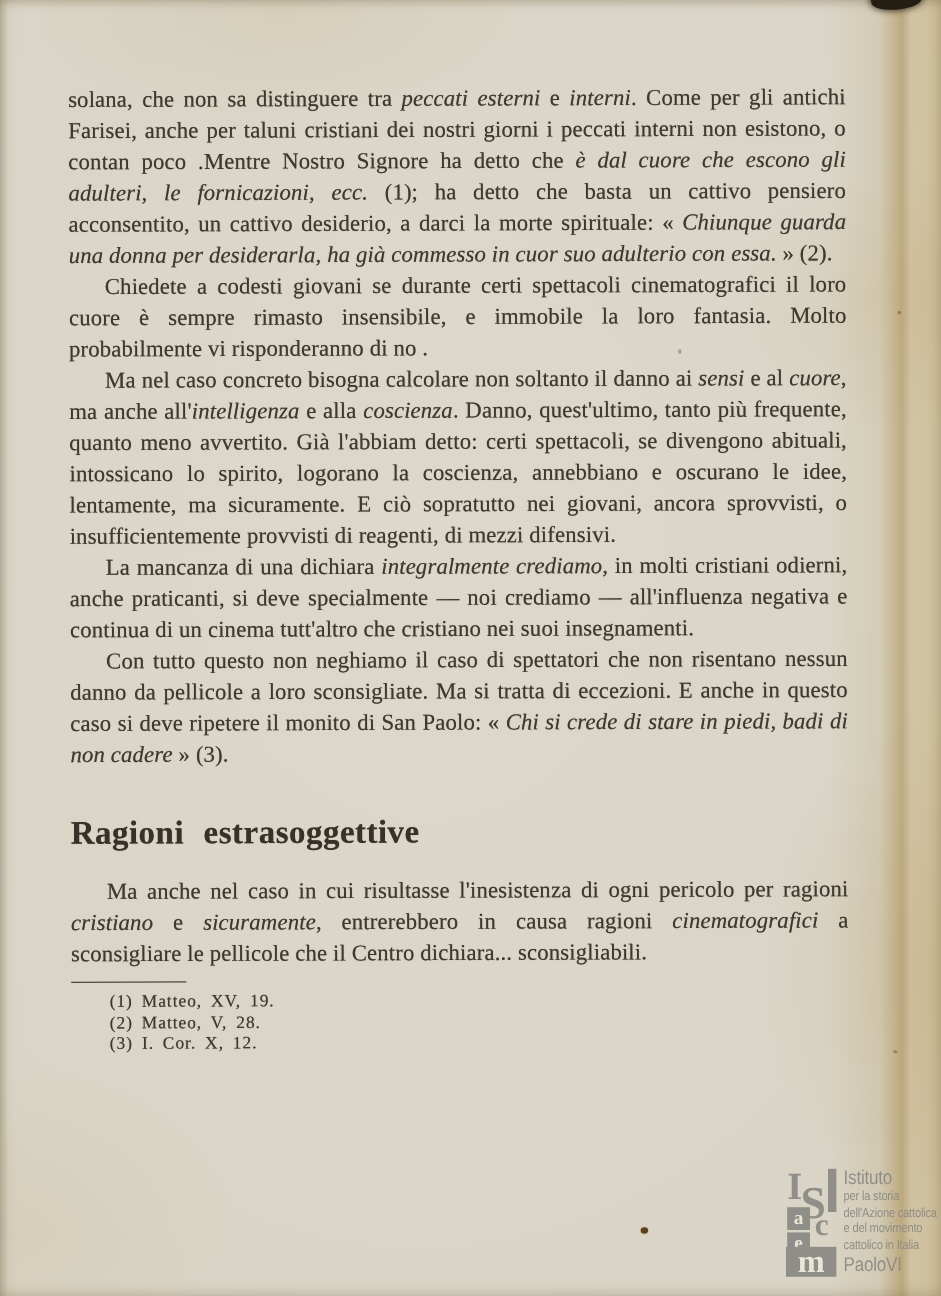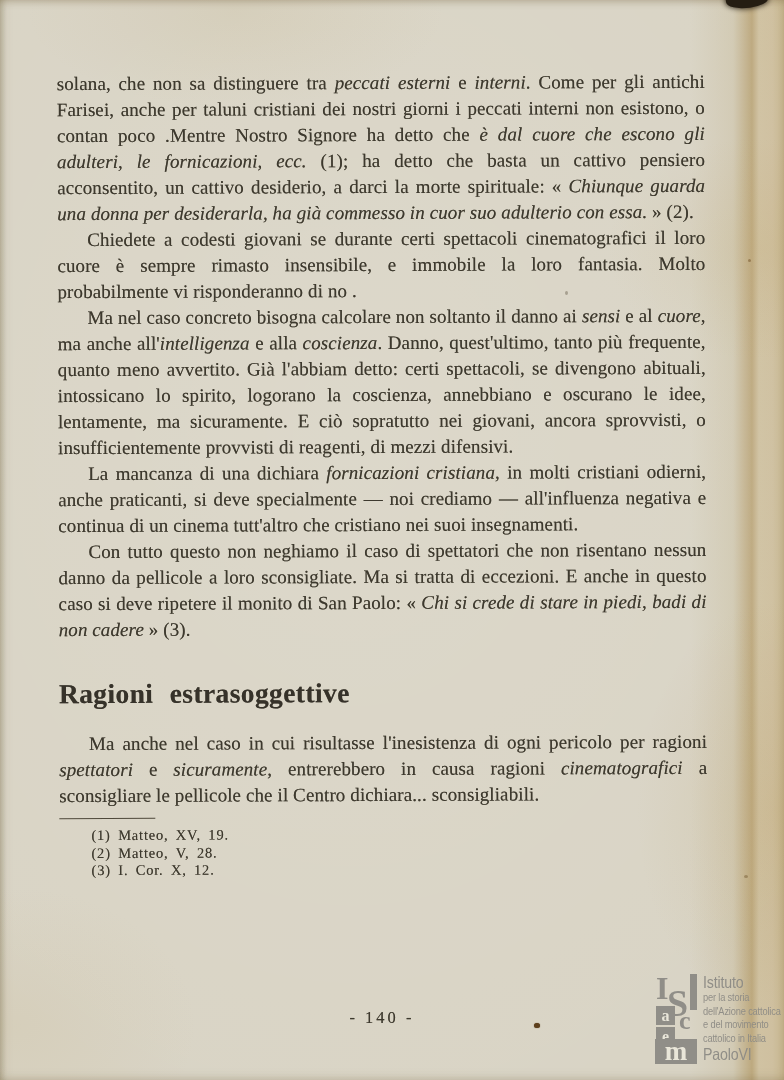--- a/index.html
+++ b/index.html
@@ -156,39 +156,38 @@
   <div class="speck s1"></div>
   <div class="speck s2"></div>
   <div class="speck s3"></div>
   <div class="speck s4"></div>
 
   <main class="text-block">
     <section id="paras-before">
         <p class="para"><span>solana, che non sa distinguere tra </span><em>peccati esterni</em><span> e </span><em>interni</em><span>. Come per gli antichi Farisei, anche per taluni cristiani dei nostri giorni i peccati interni non esistono, o contan poco .Mentre Nostro Signore ha detto che </span><em>è dal cuore che escono gli adulteri, le fornicazioni, ecc.</em><span> (1); ha detto che basta un cattivo pensiero acconsentito, un cattivo desiderio, a darci la morte spirituale: « </span><em>Chiunque guarda una donna per desiderarla, ha già commesso in cuor suo adulterio con essa.</em><span> » (2).</span></p>
         <p class="para indent"><span>Chiedete a codesti giovani se durante certi spettacoli cinematografici il loro cuore è sempre rimasto insensibile, e immobile la loro fantasia. Molto probabilmente vi risponderanno di no .</span></p>
         <p class="para indent"><span>Ma nel caso concreto bisogna calcolare non soltanto il danno ai </span><em>sensi</em><span> e al </span><em>cuore</em><span>, ma anche all'</span><em>intelligenza</em><span> e alla </span><em>coscienza</em><span>. Danno, quest'ultimo, tanto più frequente, quanto meno avvertito. Già l'abbiam detto: certi spettacoli, se divengono abituali, intossicano lo spirito, logorano la coscienza, annebbiano e oscurano le idee, lentamente, ma sicuramente. E ciò sopratutto nei giovani, ancora sprovvisti, o insufficientemente provvisti di reagenti, di mezzi difensivi.</span></p>
-        <p class="para indent"><span>La mancanza di una dichiara </span><em>fornicazioni cristiana,</em><span> in molti cristiani odierni, anche praticanti, si deve specialmente — noi crediamo — all'influenza negativa e continua di un cinema tutt'altro che cristiano nei suoi insegnamenti.</span></p>
+        <p class="para indent"><span>La mancanza di una dichiara </span><em>integralmente crediamo,</em><span> in molti cristiani odierni, anche praticanti, si deve specialmente — noi crediamo — all'influenza negativa e continua di un cinema tutt'altro che cristiano nei suoi insegnamenti.</span></p>
         <p class="para indent"><span>Con tutto questo non neghiamo il caso di spettatori che non risentano nessun danno da pellicole a loro sconsigliate. Ma si tratta di eccezioni. E anche in questo caso si deve ripetere il monito di San Paolo: « </span><em>Chi si crede di stare in piedi, badi di non cadere</em><span> » (3).</span></p>
       </section>
 
     <h1 class="heading">Ragioni estrasoggettive</h1>
 
     <section id="paras-after">
-        <p class="para indent"><span>Ma anche nel caso in cui risultasse l'inesistenza di ogni pericolo per ragioni </span><em>spettatori</em><span> e </span><em>sicuramente,</em><span> entrerebbero in causa ragioni </span><em>cinematografici</em><span> a sconsigliare le pellicole che il Centro dichiara... sconsigliabili.</span></p>
+        <p class="para indent"><span>Ma anche nel caso in cui risultasse l'inesistenza di ogni pericolo per ragioni </span><em>cristiano</em><span> e </span><em>sicuramente,</em><span> entrerebbero in causa ragioni </span><em>cinematografici</em><span> a sconsigliare le pellicole che il Centro dichiara... sconsigliabili.</span></p>
       </section>
 
     <div class="footnote-rule"></div>
     <div class="footnotes" id="footnotes">
         <div class="footnote">(1) Matteo, XV, 19.</div>
         <div class="footnote">(2) Matteo, V, 28.</div>
         <div class="footnote">(3) I. Cor. X, 12.</div>
       </div>
   </main>
 
-  <div class="page-number">- 140 -</div>
 
   <div class="watermark">
     <div class="monogram">
       <span class="bar"></span>
       <span class="m-letter m-I">I</span>
       <span class="m-letter m-S">S</span>
       <span class="m-box m-a">a</span>
       <span class="m-letter m-c">c</span>
       <span class="m-box m-e">e</span>
       <span class="m-box m-m">m</span>

